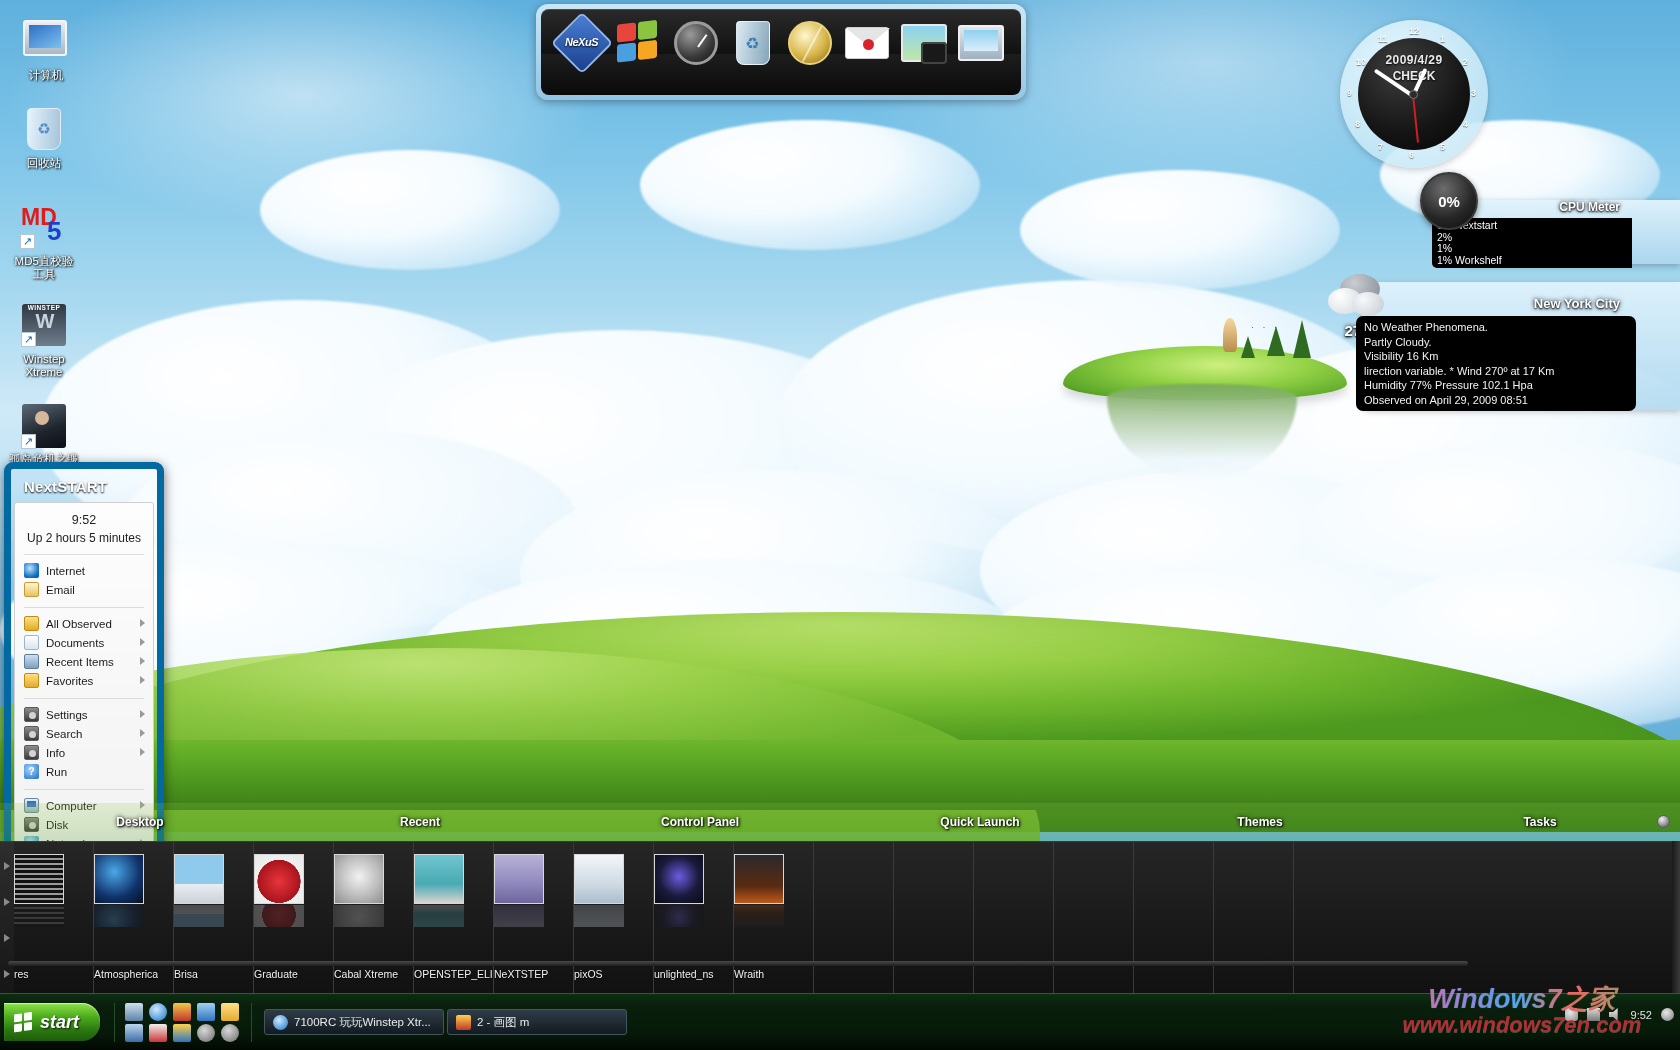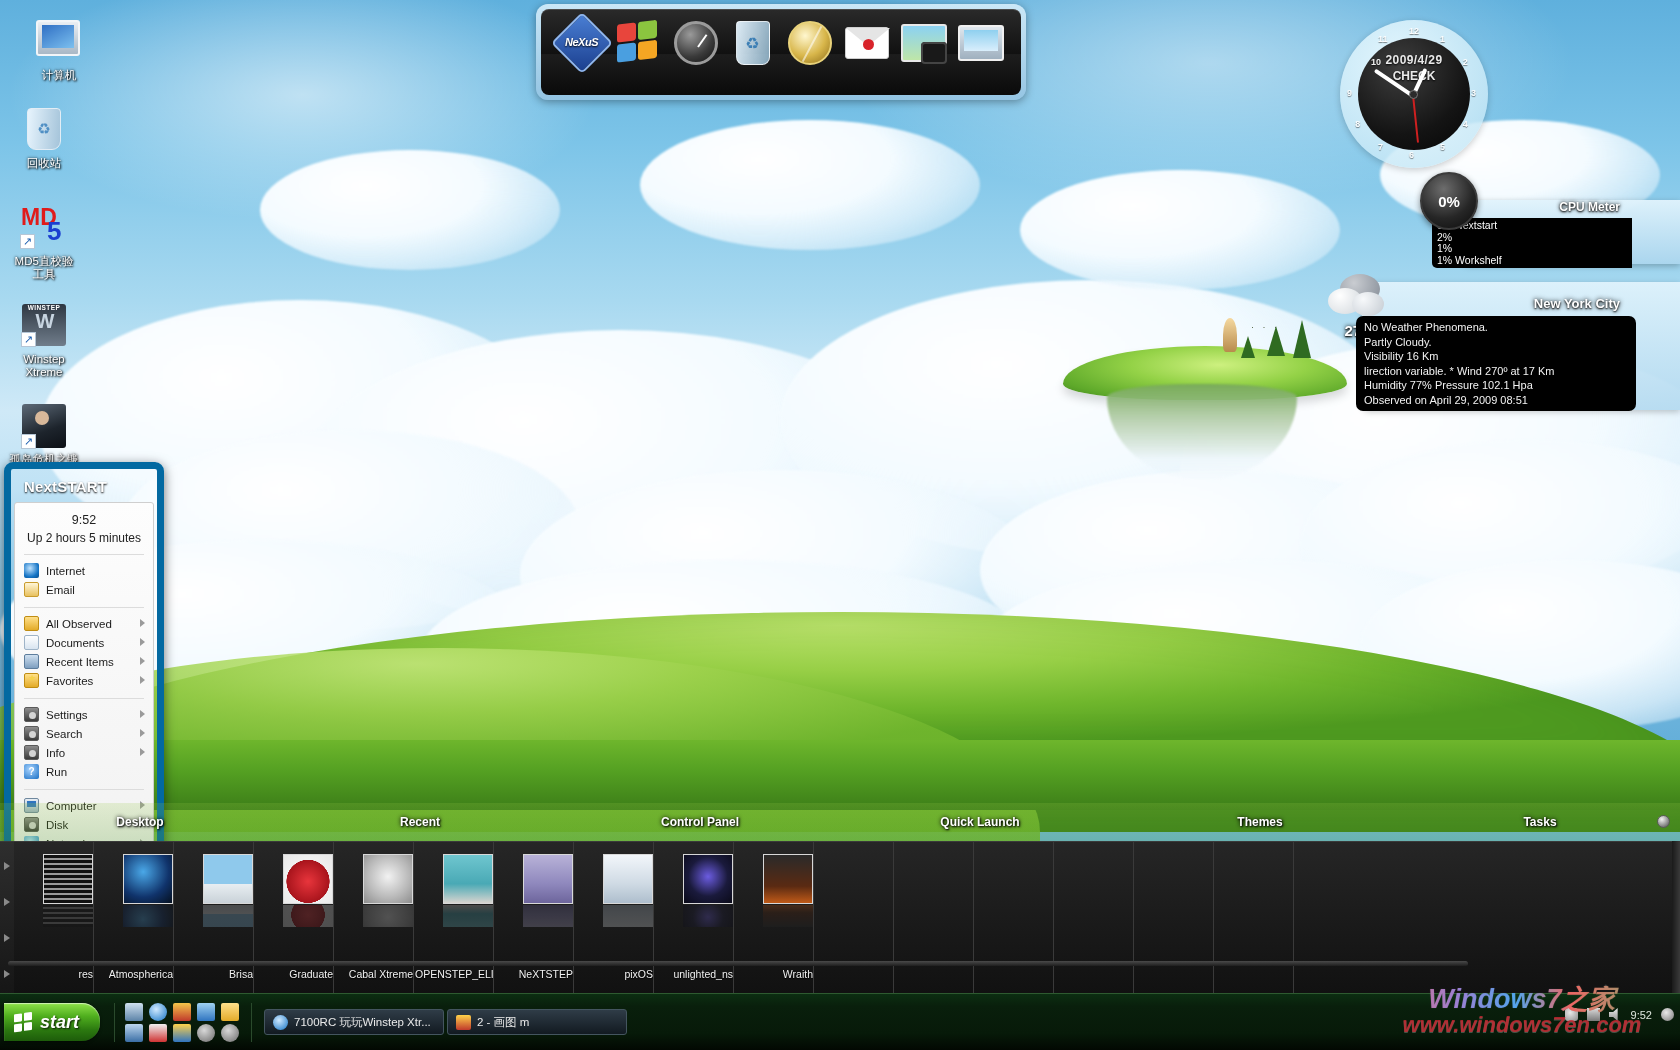--- a/index.html
+++ b/index.html
@@ -257,21 +257,21 @@
   .shelf-body {
     position:absolute; left:0; top:38px; width:1680px; height:152px;
     background:linear-gradient(180deg,#262626 0%, #1b1b1b 50%, #111 100%);
     border-top:1px solid #3a3a3a; display:flex; align-items:flex-start;
   }
   .shelf-scroll { width:14px; height:152px; background:linear-gradient(180deg,#2e2e2e,#161616); position:relative; }
   .shelf-scroll i { position:absolute; left:4px; width:0;height:0;
     border-top:4px solid transparent;border-bottom:4px solid transparent;border-left:6px solid #8a8a8a; }
   .shelf-cell {
     width:80px; height:152px; border-right:1px solid #3a3a3a;
-    display:flex; flex-direction:column; align-items:flex-end; justify-content:flex-start;
+    display:flex; flex-direction:column; align-items:flex-start; justify-content:flex-start;
     padding-top:12px; cursor:pointer;
   }
   .thumb { width:50px; height:50px; border:1px solid #d8d8d8; position:relative; overflow:hidden; }
   .thumb-refl { width:50px; height:22px; opacity:.25; transform:scaleY(-1); filter:blur(.7px); margin-top:1px; }
   .shelf-label { color:#f0f0f0; font-size:10.5px; margin-top:auto; margin-bottom:14px; text-align:center;
      white-space:nowrap; overflow:hidden; max-width:78px; text-shadow:0 1px 1px #000; }
   .shelf-drag { position:absolute; right:0; top:38px; width:8px; height:152px;
      background:linear-gradient(90deg,#1a1a1a,#3a3a3a); }
   .shelf-rail { position:absolute; left:8px; top:158px; width:1460px; height:5px;
      background:linear-gradient(180deg,#4a4a4a,#1e1e1e); border-radius:3px; }
@@ -345,21 +345,21 @@
   <div class="island">
     <div class="isl-top"></div>
     <div class="isl-bot"></div>
     <div class="isl-tree" style="left:212px;top:8px;"></div>
     <div class="isl-tree" style="left:238px;top:2px;border-bottom-width:38px;"></div>
     <div class="isl-tree" style="left:186px;top:18px;border-bottom-width:22px;border-left-width:7px;border-right-width:7px;"></div>
     <div class="isl-rock"></div>
     <div class="isl-birds">· · ·</div>
   </div>
 
-  <div class="dicon" style="left:15px;top:12px;">
+  <div class="dicon" style="left:2px;top:12px;">
     <div class="img">
         <div class="mon-ico"></div>
       </div>
     <div class="lbl">计算机</div>
   </div>
   <div class="dicon" style="left:0px;top:100px;">
     <div class="img">
         <div class="bin-ico"></div>
       </div>
     <div class="lbl">回收站</div>
@@ -453,21 +453,21 @@
         <div class="cnum" style="left: 69px; top: 6px;">12</div>
         <div class="cnum" style="left: 100px; top: 14.3064px;">1</div>
         <div class="cnum" style="left: 122.694px; top: 37px;">2</div>
         <div class="cnum" style="left: 131px; top: 68px;">3</div>
         <div class="cnum" style="left: 122.694px; top: 99px;">4</div>
         <div class="cnum" style="left: 100px; top: 121.694px;">5</div>
         <div class="cnum" style="left: 69px; top: 130px;">6</div>
         <div class="cnum" style="left: 38px; top: 121.694px;">7</div>
         <div class="cnum" style="left: 15.3064px; top: 99px;">8</div>
         <div class="cnum" style="left: 7px; top: 68px;">9</div>
-        <div class="cnum" style="left: 31px; top: 37px;">10</div>
+        <div class="cnum" style="left: 16px; top: 37px;">10</div>
         <div class="cnum" style="left: 38px; top: 14.3064px;">11</div>
       </div>
     <div class="cdate">2009/4/29</div>
     <div class="cchk">CHECK</div>
     <div class="hand" style="width:30px;height:4px;transform:rotate(-65deg);"></div>
     <div class="hand" style="width:46px;height:4px;transform:rotate(-146deg);"></div>
     <div class="hand sec" style="width:48px;height:2px;transform:rotate(84deg);"></div>
     <div class="hub"></div>
   </div>
 

